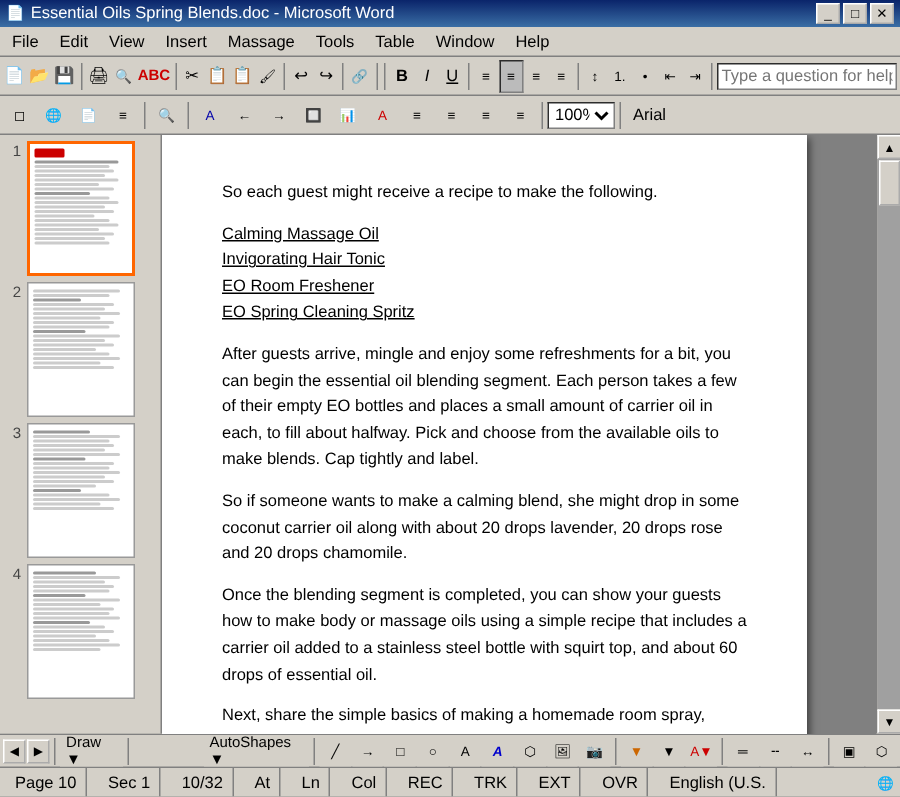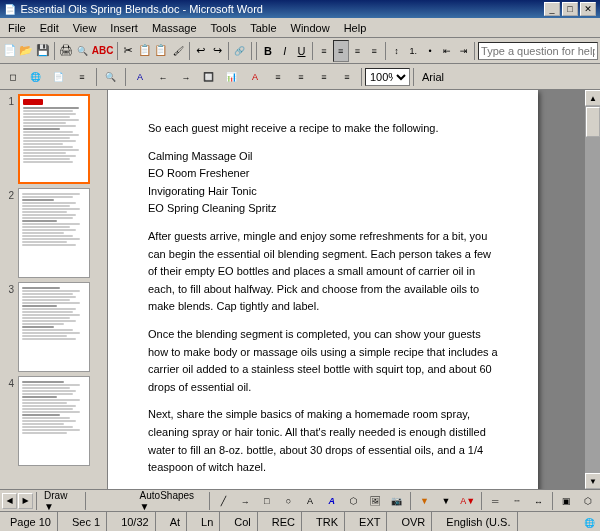--- a/index.html
+++ b/index.html
@@ -219,21 +219,21 @@
       padding: 0 6px;
       border-right: 1px solid #808080;
       height: 100%;
       display: flex;
       align-items: center;
     }
     .status-section:last-child { border-right: none; }
 
     
     .doc-para { margin-bottom: 10px; font-size: 11px; line-height: 1.6; }
-    .doc-list { margin-bottom: 10px; padding-left: 0; list-style: none; font-size: 11px; line-height: 1.6; }
+    .doc-list { margin-bottom: 10px; padding-left: 0; list-style: none; font-size: 11px; line-height: 1.6; text-decoration: underline; }
 
     
     .fmt-bold { font-weight: bold; }
     .fmt-italic { font-style: italic; }
     .fmt-underline { text-decoration: underline; }
 
     
     .search-box {
       height: 18px;
       width: 120px;
@@ -455,25 +455,26 @@
         <div class="thumb-line" style="width:70%"></div>
       </div>
     </div>
   </div>
 
   <div class="doc-area">
     <div class="page">
       <p class="doc-para">So each guest might receive a recipe to make the following.</p>
       <ul class="doc-list">
         <li>Calming Massage Oil</li>
+        <li>Invigorating Hair Tonic</li>
         <li>EO Room Freshener</li>
-        <li>Invigorating Hair Tonic</li>
         <li>EO Spring Cleaning Spritz</li>
       </ul>
       <p class="doc-para">After guests arrive, mingle and enjoy some refreshments for a bit, you can begin the essential oil blending segment. Each person takes a few of their empty EO bottles and places a small amount of carrier oil in each, to fill about halfway. Pick and choose from the available oils to make blends. Cap tightly and label.</p>
+      <p class="doc-para">So if someone wants to make a calming blend, she might drop in some coconut carrier oil along with about 20 drops lavender, 20 drops rose and 20 drops chamomile.</p>
       <p class="doc-para">Once the blending segment is completed, you can show your guests how to make body or massage oils using a simple recipe that includes a carrier oil added to a stainless steel bottle with squirt top, and about 60 drops of essential oil.</p>
       <p class="doc-para">Next, share the simple basics of making a homemade room spray, cleaning spray or hair tonic. All that's really needed is enough distilled water to fill an 8-oz. bottle, about 30 drops of essential oils, and a 1/4 teaspoon of witch hazel.</p>
 
     </div>
   </div>
 
   <div class="v-scroll">
     <div class="scroll-btn">▲</div>
     <div class="scroll-track">
       <div class="scroll-thumb"></div>

